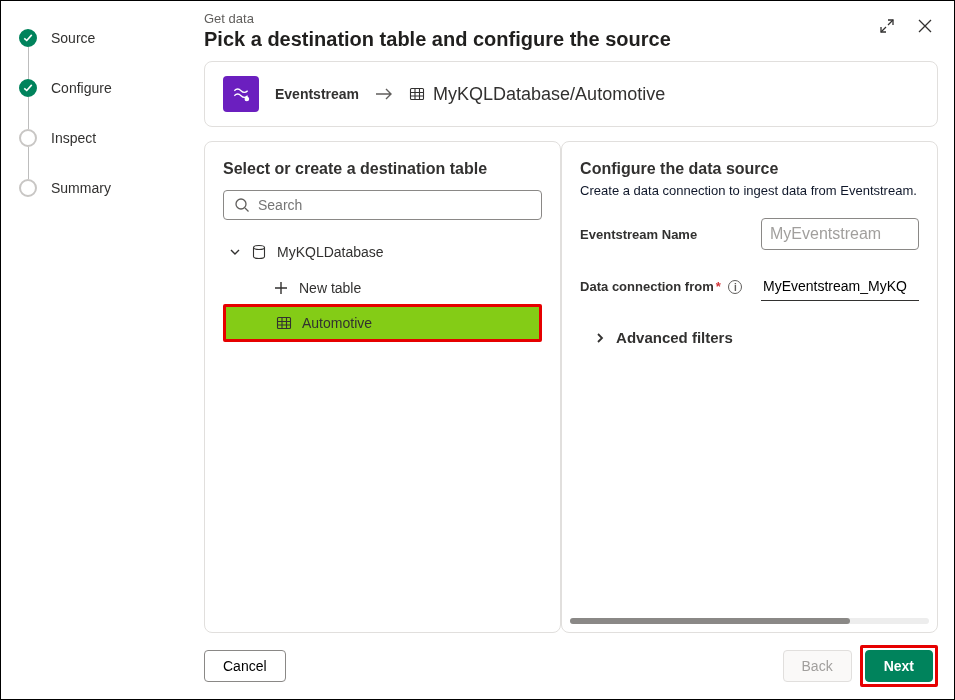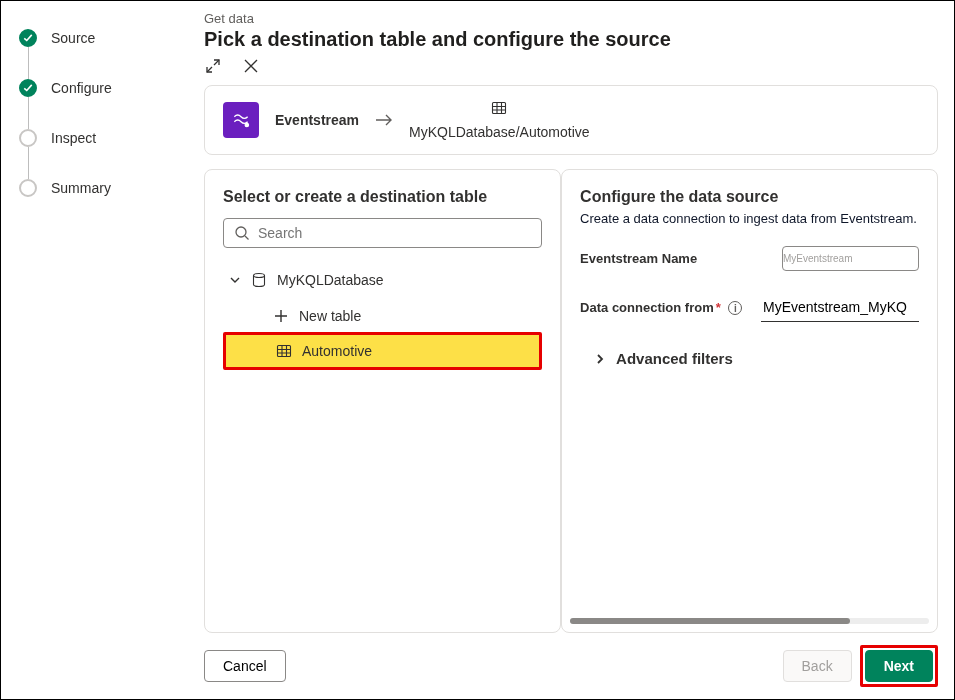--- a/index.html
+++ b/index.html
@@ -12,57 +12,57 @@
     .step-circle { width: 18px; height: 18px; border-radius: 50%; border: 2px solid #c8c6c4; background: #fff; margin-right: 14px; position: relative; z-index: 2; flex-shrink: 0; display:flex; align-items:center; justify-content:center;}
     .step-circle.done { background: #00835c; border-color: #00835c; color:#fff;}
     .step-label { font-size: 14px; color: #323130; }
     .step-connector { position: absolute; left: 8.5px; top: 18px; width: 1px; height: 32px; background: #bdbdbd; z-index:1;}
     .step-wrap { position: relative; padding-bottom: 32px; }
     .step-wrap:last-child { padding-bottom: 0; }
     .step-wrap:last-child .step-connector { display:none;}
 
     
     .main { flex: 1; display: flex; flex-direction: column; padding: 10px 16px 12px 8px; min-width: 0; }
-    .topbar { display:flex; align-items: flex-start; justify-content: space-between; margin-bottom: 10px; flex-direction: column;}
+    .topbar { display:flex; align-items: flex-start; justify-content: space-between; margin-bottom: 10px;}
     .top-texts { }
     .eyebrow { font-size: 13px; color: #605e5c; margin-bottom: 2px; }
     .page-title { font-size: 20px; font-weight: 600; color: #201f1e; }
     .top-icons { display:flex; gap: 20px; padding-top:6px; padding-right:4px; }
     .icon-btn { width: 18px; height: 18px; display:flex; align-items:center; justify-content:center; cursor:pointer; color:#201f1e; }
 
     
     .bc-card { border: 1px solid #e1dfdd; border-radius: 8px; padding: 14px 18px; display:flex; align-items:center; gap: 16px; margin-bottom: 14px; }
     .bc-icon-box { width: 36px; height: 36px; background: #6b1fbf; border-radius: 4px; display:flex; align-items:center; justify-content:center; color:#fff; flex-shrink:0;}
     .bc-text { font-weight: 600; font-size: 14px; }
     .bc-arrow { color:#605e5c; }
-    .bc-target { display:flex; align-items:center; gap:8px; font-size: 14px; flex-direction: column;}
+    .bc-target { display:flex; align-items:center; gap:8px; font-size: 18px;}
 
     
     .panels { display:flex; flex:1; min-height:0; }
     .panel { border: 1px solid #e1dfdd; border-radius: 8px; padding: 18px; display:flex; flex-direction:column; min-width:0; }
     .panel-left { flex: 1 1 360px; }
     .panel-right { flex: 1 1 380px; overflow:hidden; position:relative;}
     .panel-title { font-size: 16px; font-weight: 600; margin-bottom: 12px; }
     .panel-sub { font-size: 13px; color: #0f172a; margin-top: -8px; margin-bottom: 18px; line-height: 1.4; }
 
     .search-box { display:flex; align-items:center; gap:8px; border:1px solid #8a8886; border-radius:4px; padding: 6px 10px; margin-bottom: 20px; color:#605e5c;}
     .search-box input { border:none; outline:none; font-size: 14px; flex:1; background:transparent; }
 
     .tree { }
     .tree-db { display:flex; align-items:center; gap: 10px; padding: 4px 2px 4px 6px; font-size: 14px; font-weight: 400; }
     .tree-children { margin-top: 8px; }
     .tree-row { display:flex; align-items:center; gap:10px; padding: 8px 10px 8px 50px; font-size:14px; }
     .tree-row .icon16 { flex-shrink:0; }
-    .tree-row.selected { background: #fde047; }
+    .tree-row.selected { background: #84cc16; }
     .highlight-box { border: 3px solid #e60000; border-radius: 2px; }
 
     .form-row { display:flex; align-items:center; justify-content: space-between; gap: 10px; margin-bottom: 22px; }
     .form-label { font-size: 13px; font-weight: 600; white-space: nowrap; }
     .req { color: #d13438; margin-left: 2px;}
-    .form-input { border: 1px solid #8a8886; border-radius: 4px; padding: 6px 0; font-size: 10px; width: 137px; color: #323130;}
+    .form-input { border: 1px solid #8a8886; border-radius: 4px; padding: 6px 8px; font-size: 16px; width: 158px; color: #323130;}
     .form-input-under { border: none; border-bottom: 1px solid #323130; padding: 6px 2px; font-size: 14px; width: 158px; }
     .form-input.muted { color:#a19f9d; }
 
     .adv-row { display:flex; align-items:center; gap: 10px; font-size: 15px; font-weight: 600; padding-left: 14px; margin-top: 6px;}
     .scroll-track { position:absolute; left:8px; right:8px; bottom:8px; height:6px; background:#ededed; border-radius:3px;}
     .scroll-thumb { position:absolute; left:0; top:0; height:6px; width: 78%; background:#8a8886; border-radius:3px;}
 
     
     .footer { display:flex; justify-content: space-between; align-items:center; margin-top: 12px;}
     .btn { border:1px solid #8a8886; background:#fff; padding: 7px 18px; border-radius: 4px; font-size:14px; cursor:pointer; }

